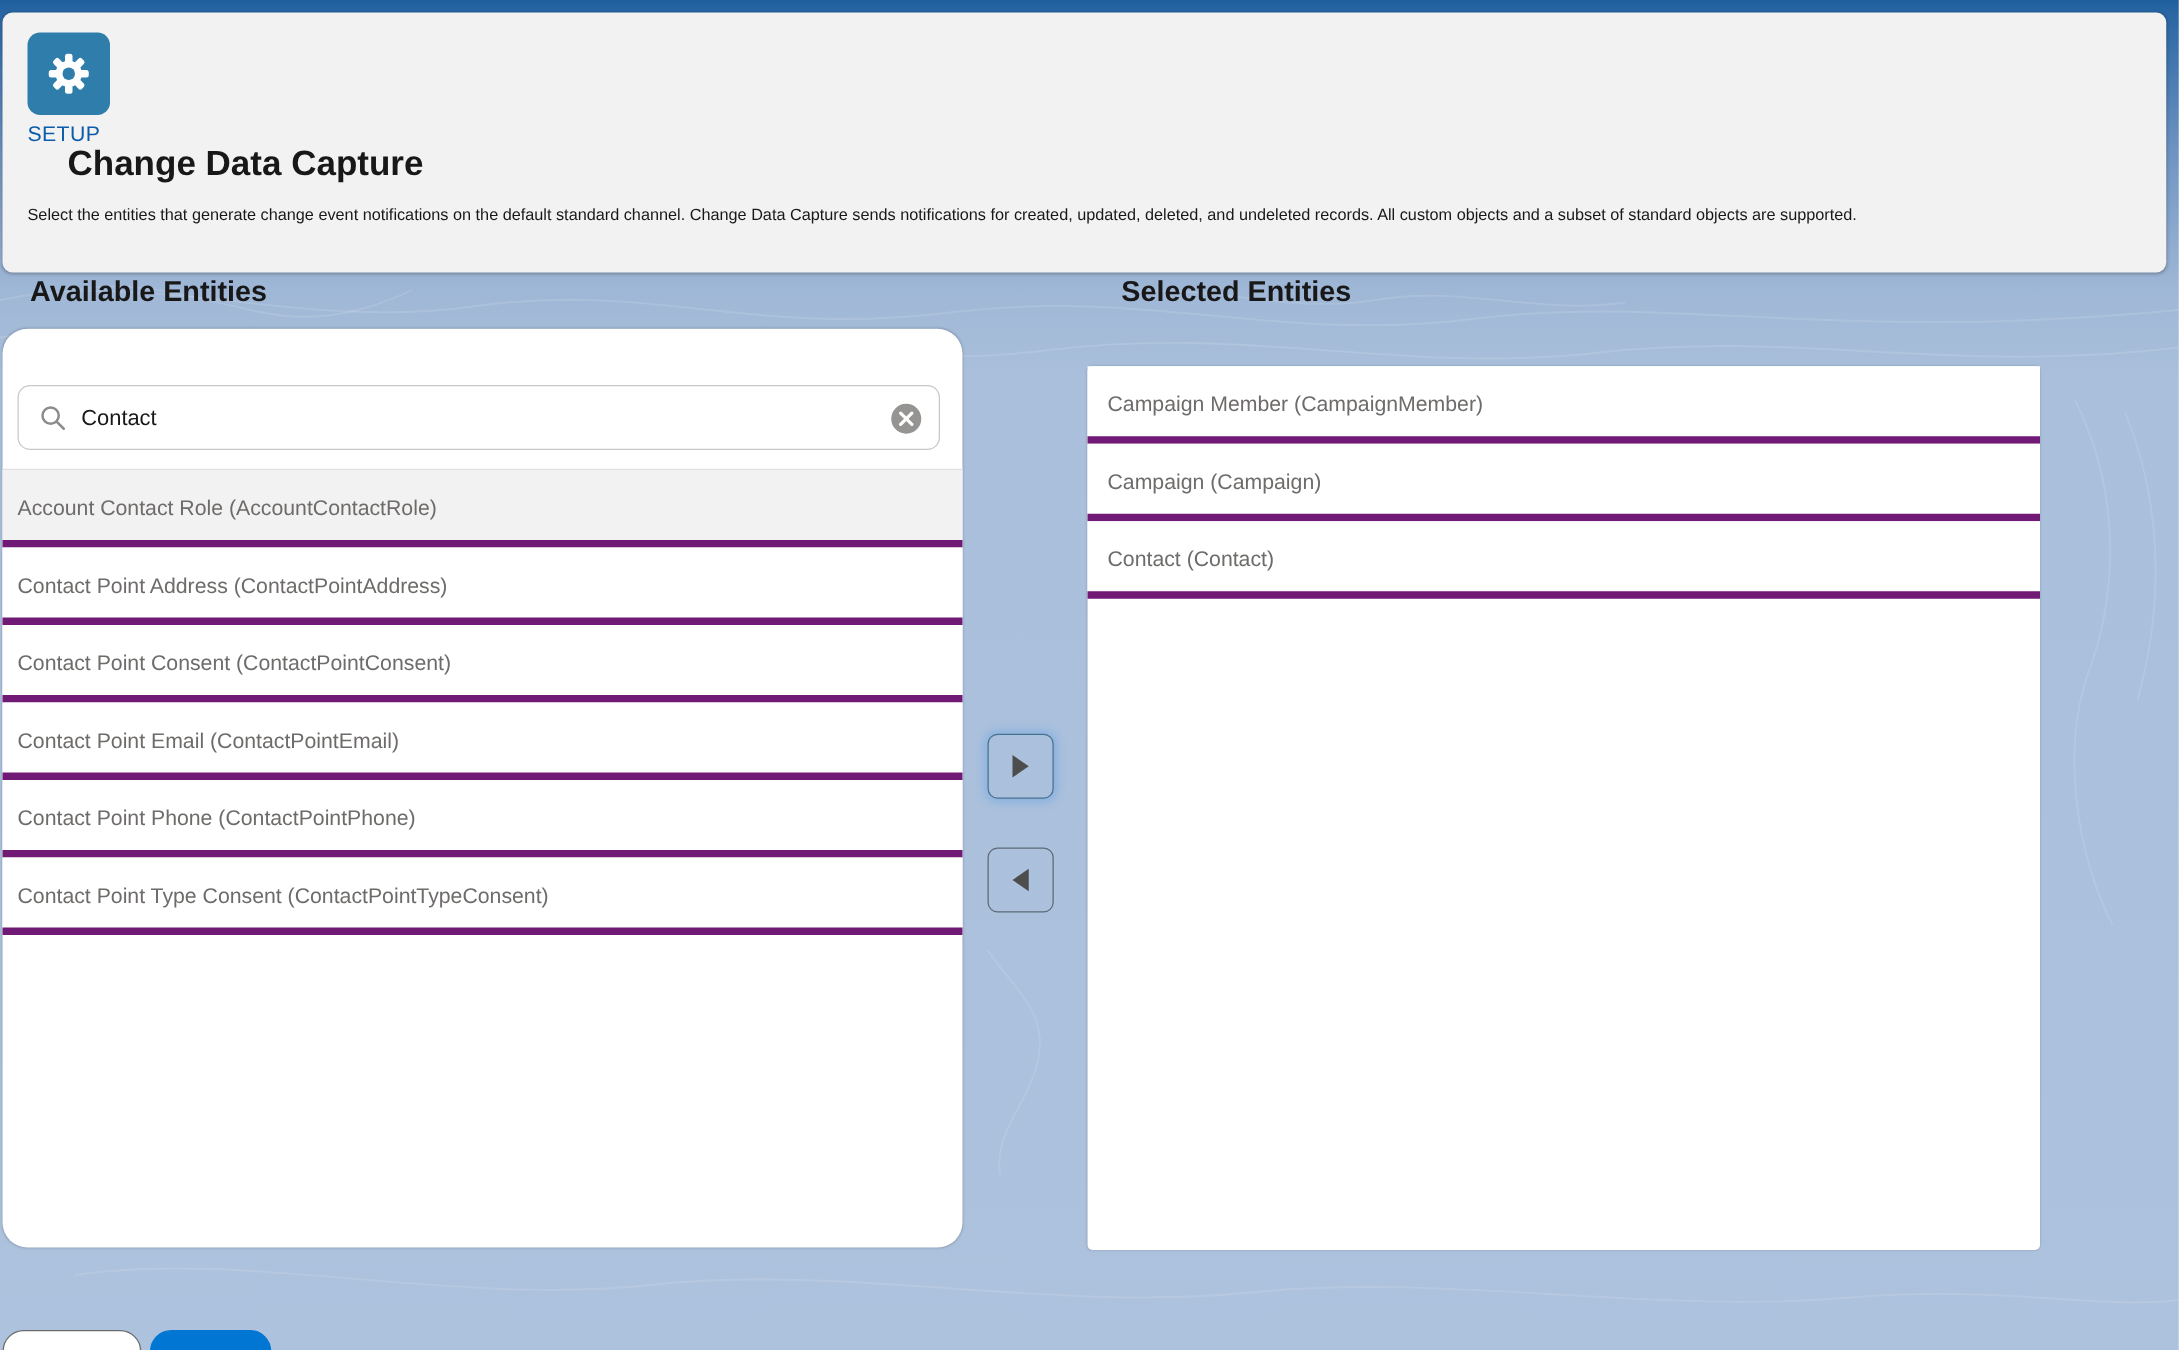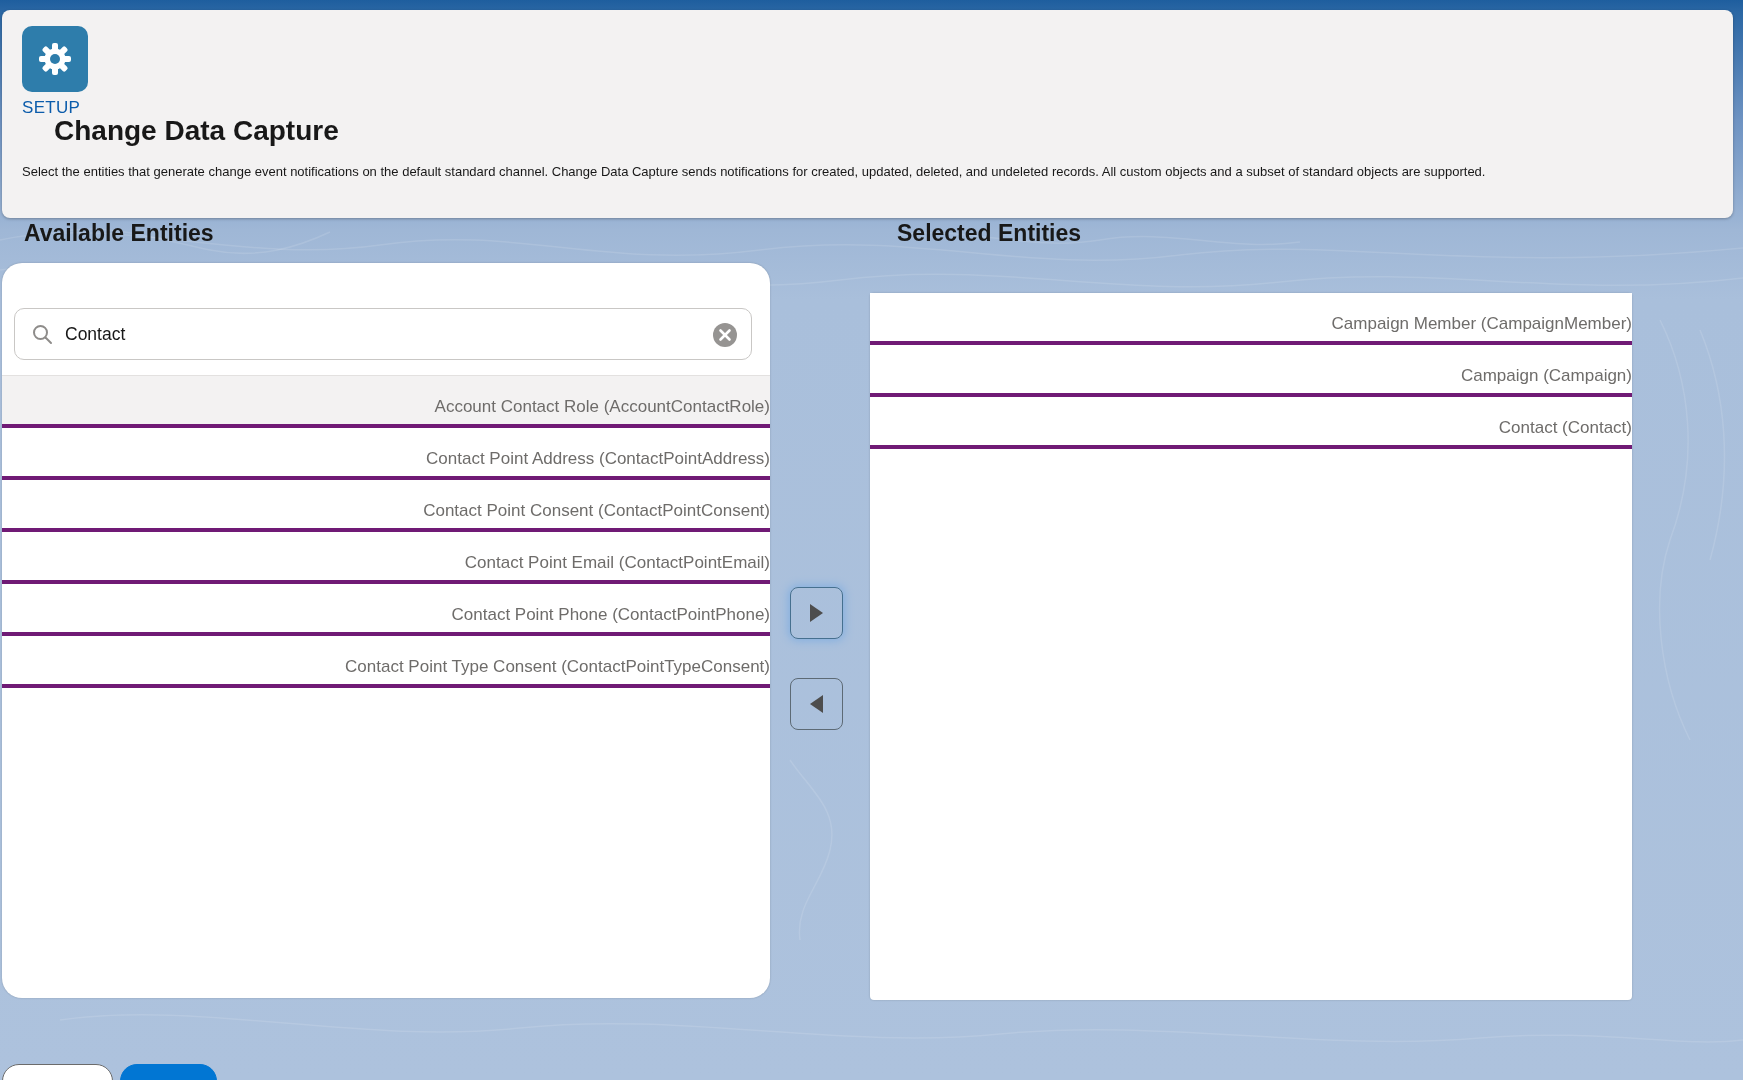--- a/index.html
+++ b/index.html
@@ -62,24 +62,24 @@
   }
   .clear-btn {
     position:absolute; right:13px; top:13px; width:26px; height:26px;
     border:none; background:transparent; cursor:pointer; padding:0;
   }
 
   
   .entity-list { position:absolute; left:0; right:0; top:112px; border-top:1px solid #e3e1e0; }
   .panel.selected .entity-list { top:0; border-top:none; }
   .entity-row {
-    height:52px; line-height:61px;
+    height:62px; line-height:61px;
     padding-left:12px; font-size:17px; color:#6e6c6a;
-    border-bottom:4px solid #701a75; background:#fff;
-    white-space:nowrap; overflow:hidden; cursor:pointer;text-align:right;
+    border-bottom:6px solid #701a75; background:#fff;
+    white-space:nowrap; overflow:hidden; cursor:pointer;
   }
   .panel.selected .entity-row { padding-left:16px; }
   .entity-row.highlight { background:#f3f2f2; }
 
   
   .xfer-btn {
     position:absolute; left:790px; width:53px; height:52px;
     background:transparent; border-radius:8px; cursor:pointer;
     display:flex; align-items:center; justify-content:center; z-index:2;
   }

